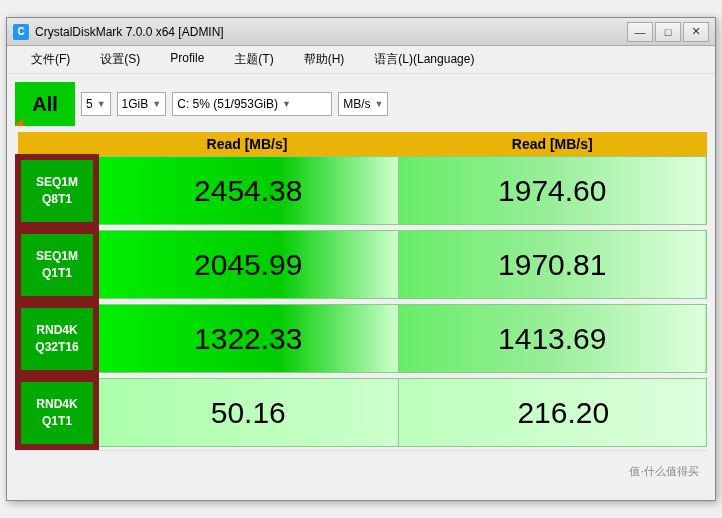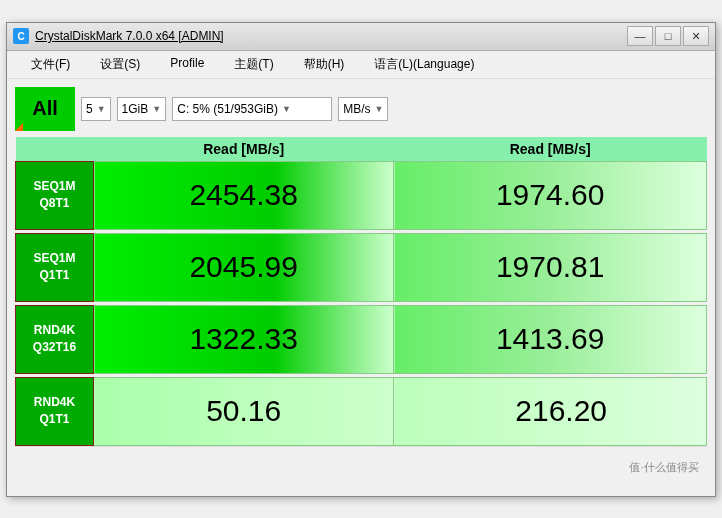--- a/index.html
+++ b/index.html
@@ -39,21 +39,20 @@
       justify-content: center;
       color: white;
       font-size: 10px;
       font-weight: bold;
     }
     .title-bar-text {
       flex: 1;
       font-size: 12px;
       color: #000;
       font-weight: normal;
-      text-decoration: underline;
     }
     .title-bar-buttons {
       display: flex;
       gap: 2px;
     }
     .title-btn {
       width: 26px;
       height: 20px;
       border: 1px solid #aaa;
       background: linear-gradient(to bottom, #f5f5f5, #e0e0e0);
@@ -129,35 +128,35 @@
     }
     .benchmark-table {
       width: 100%;
       border-collapse: collapse;
     }
     .header-row td {
       text-align: center;
       font-weight: bold;
       font-size: 14px;
       padding: 4px 0;
-      background: #86efac;
+      background: #eab308;
       margin-top: 8px;
     }
     .data-row {
       height: 68px;
     }
     .row-label {
       background: #00aa00;
       color: white;
       font-weight: bold;
       font-size: 12px;
       text-align: center;
       width: 78px;
       vertical-align: middle;
-      border: 1px solid #7f1d1d;
+      border: 6px solid #7f1d1d;
       line-height: 1.4;
     }
     .data-cell {
       background: linear-gradient(to right, #00ee00 0%, #00cc00 60%, #ccffcc 100%);
       text-align: center;
       font-size: 30px;
       font-weight: normal;
       color: #000;
       vertical-align: middle;
       border: 1px solid #88cc88;

